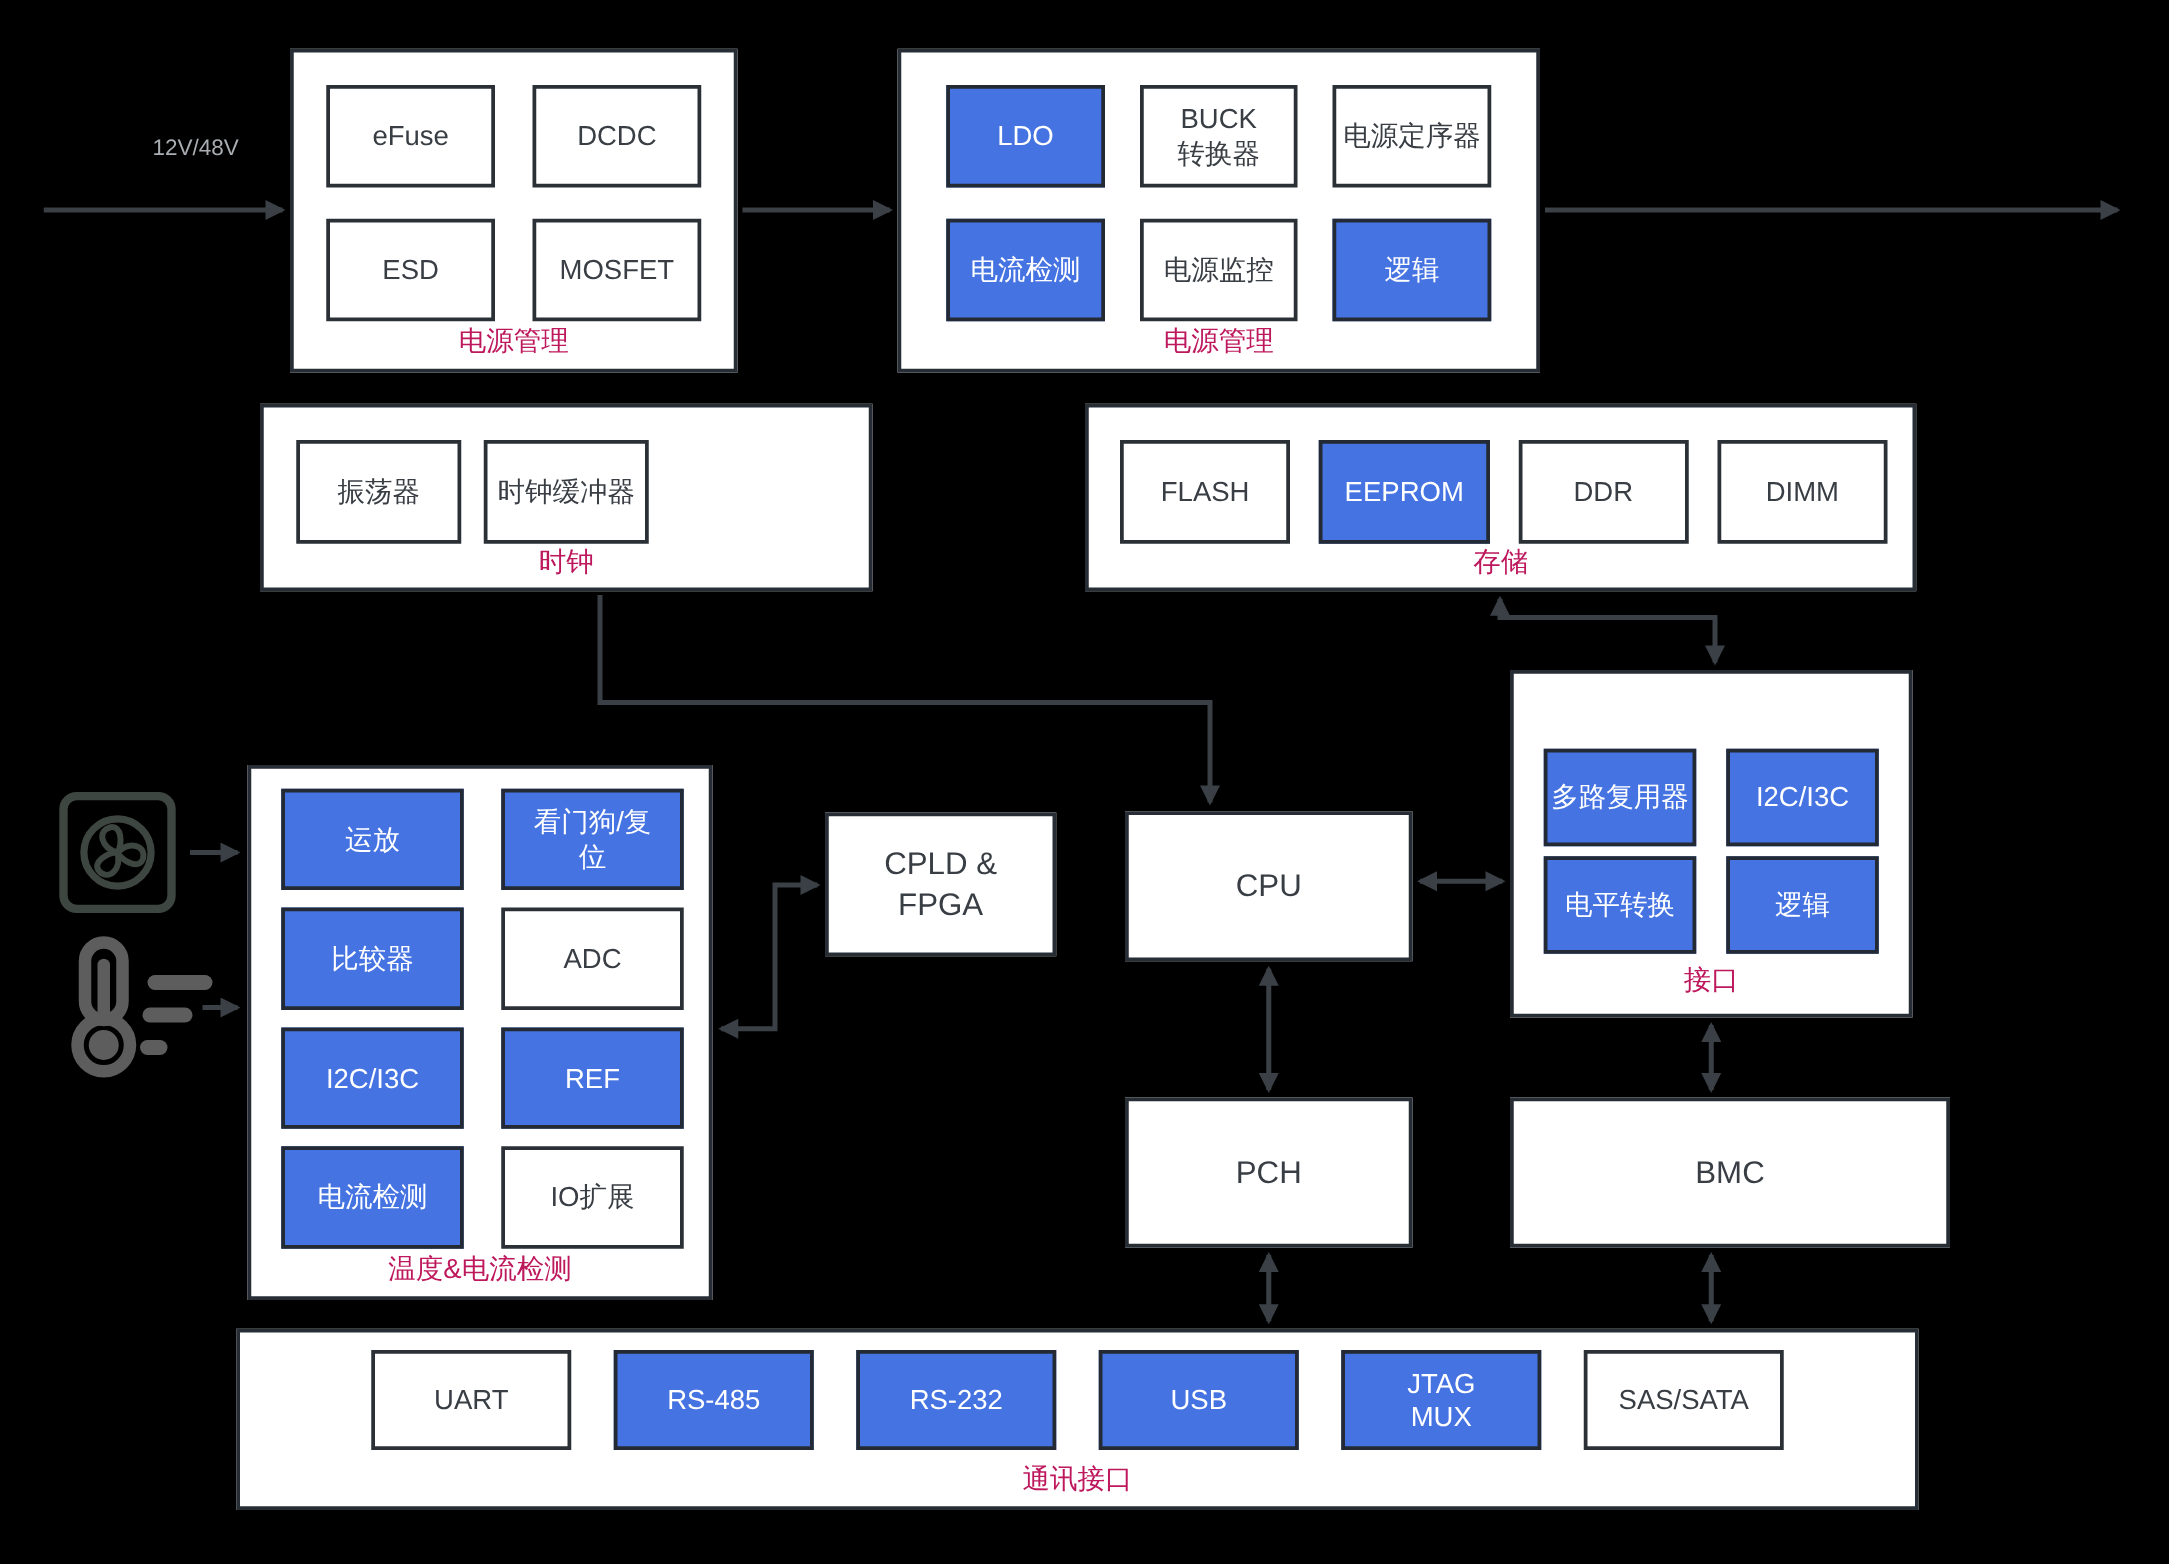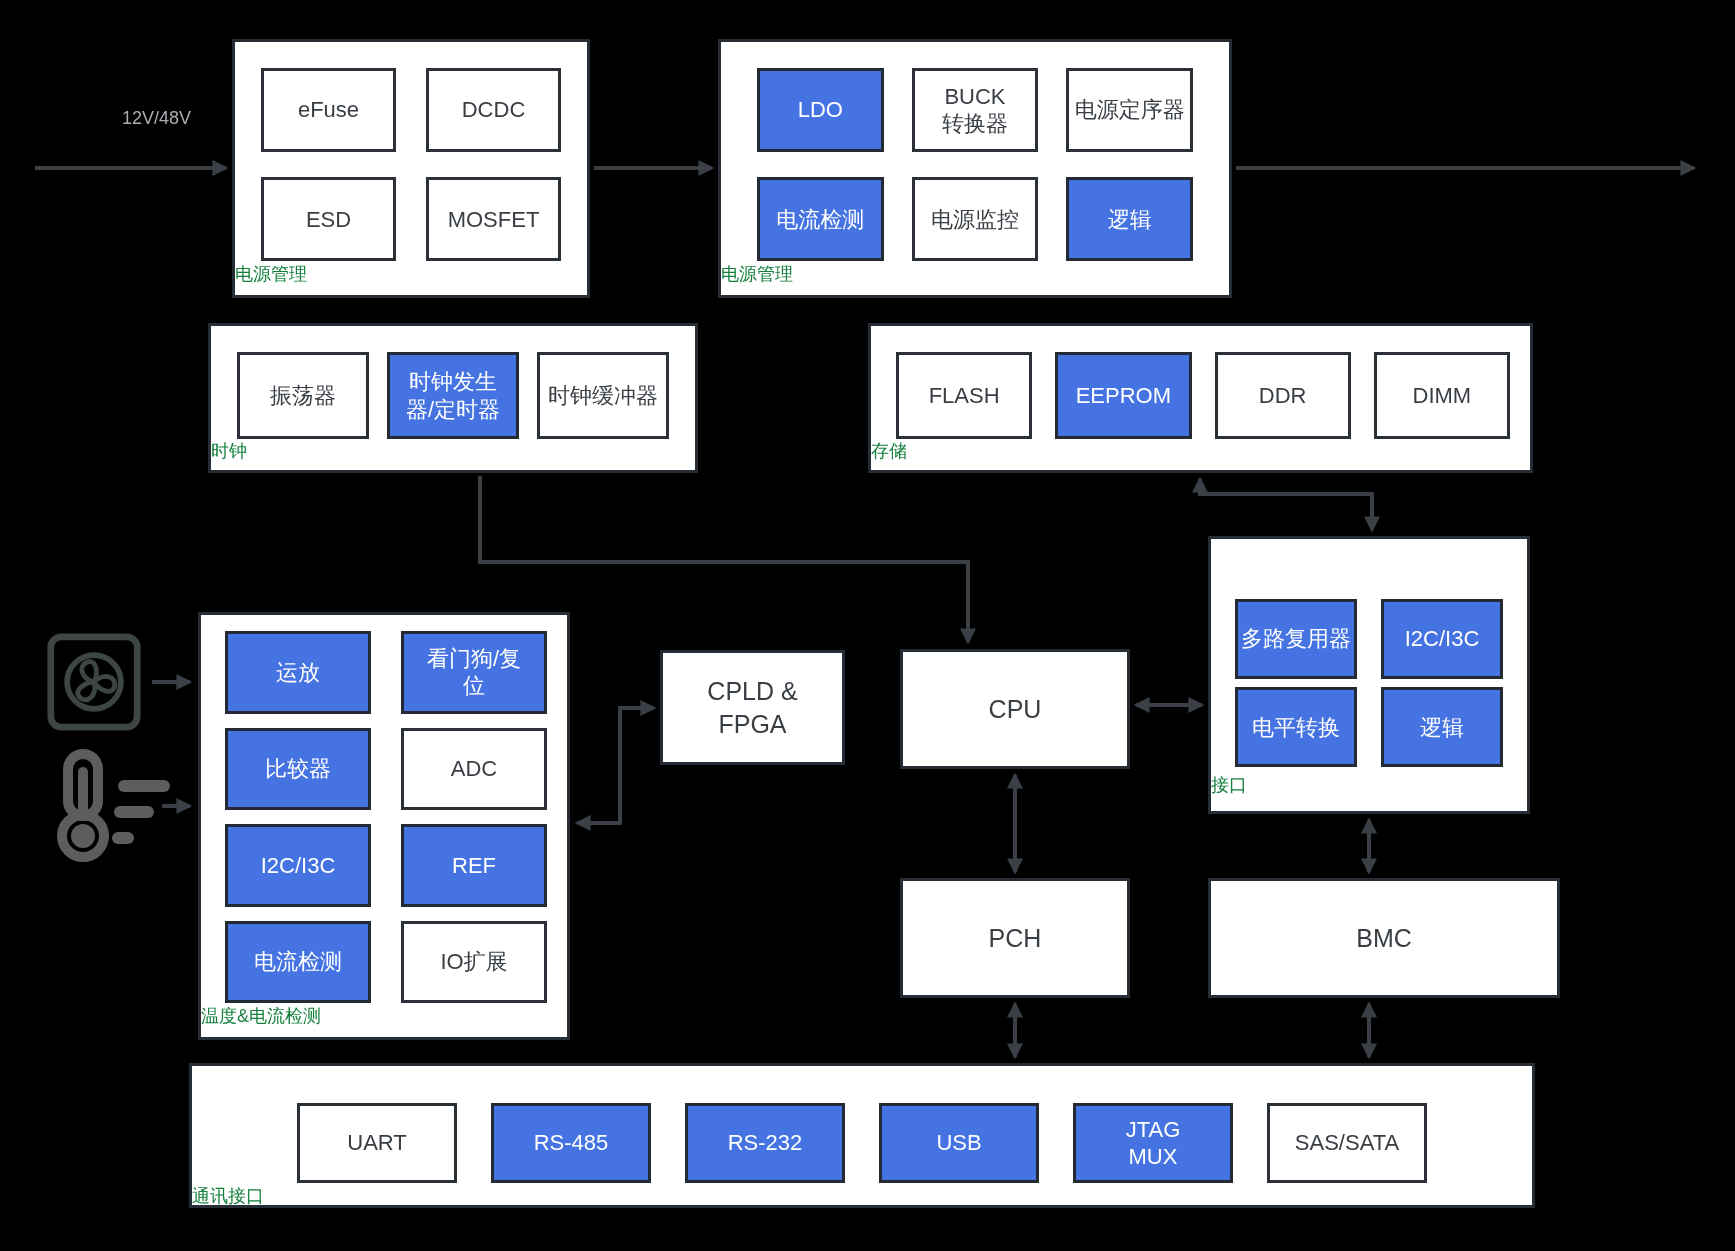--- a/index.html
+++ b/index.html
@@ -7,38 +7,38 @@
     position:relative;width:1735px;height:1251px;background:#000000;overflow:hidden;
     font-family:"Liberation Sans","DejaVu Sans",sans-serif;
   }
   .connectors{position:absolute;left:0;top:0;width:1735px;height:1251px;}
   .group{
     position:absolute;box-sizing:border-box;background:#ffffff;
     border:3px solid #272d34;display:flex;flex-direction:column;
   }
   .chips{display:grid;flex:1 1 auto;}
   .caption{
-    flex:0 0 auto;text-align:left;font-size:18px;color:#15803d;
+    flex:0 0 auto;text-align:center;font-size:22px;color:#be185d;
     padding:3px 0 9px;line-height:1.2;
   }
   .chip{
     box-sizing:border-box;border:3px solid #2a3036;background:#ffffff;color:#383e44;
     display:flex;align-items:center;justify-content:center;text-align:center;
     font-size:22px;line-height:1.25;white-space:pre-line;
   }
   .chip[data-variant="blue"]{background:#4573e2;color:#ffffff;border-color:#232a33;}
   .g-power1 .chips{grid-template:repeat(2,1fr)/repeat(2,1fr);gap:25px 30px;padding:26px 26px 0;}
   .g-power2 .chips{grid-template:repeat(2,1fr)/repeat(3,1fr);gap:25px 28px;padding:26px 36px 0;}
   .g-clock .chips{grid-template:1fr/repeat(3,1fr);gap:18px;padding:26px 26px 0;}
   .g-clock .caption,.g-storage .caption{padding:2px 0 7px;}
   .g-storage .chips{grid-template:1fr/repeat(4,1fr);gap:23px;padding:26px 20px 0 25px;}
   .g-interface .chips{grid-template:repeat(2,1fr)/repeat(2,1fr);gap:8px 24px;padding:28px 24px 0;margin-top:32px;}
   .g-interface .caption{padding:8px 0 14px;}
   .g-temp .chips{grid-template:repeat(4,1fr)/repeat(2,1fr);gap:14px 30px;padding:16px 20px 0 24px;}
-  .g-comm .chips{display:flex;justify-content:center;gap:34px;padding:37px 0 0;}
+  .g-comm .chips{display:flex;justify-content:center;gap:34px;padding:14px 0 0;}
   .g-comm .chip{width:160px;height:80px;flex:0 0 auto;}
   .node{
     position:absolute;box-sizing:border-box;background:#ffffff;border:3px solid #272d34;
     color:#383e44;display:flex;align-items:center;justify-content:center;text-align:center;
     font-size:25px;line-height:1.3;white-space:pre-line;
   }
   .input-label{
     position:absolute;left:90px;top:108px;font-size:18px;font-weight:normal;color:#a9aeb3;margin-left:32px;
   }
   .icon{position:absolute;}
@@ -112,22 +112,20 @@
       <div class="chip" data-variant="blue">电流检测</div>
       <div class="chip" data-variant="white">电源监控</div>
       <div class="chip" data-variant="blue">逻辑</div>
     </div>
     <div class="caption">电源管理</div>
   </section>
 
   <section class="group g-clock" style="left:208px;top:323px;width:490px;height:150px">
     <div class="chips">
       <div class="chip" data-variant="white">振荡器</div>
-      <div class="chip" data-variant="blue">时钟发生
-器/定时器</div>
       <div class="chip" data-variant="white">时钟缓冲器</div>
     </div>
     <div class="caption">时钟</div>
   </section>
 
   <section class="group g-storage" style="left:868px;top:323px;width:665px;height:150px">
     <div class="chips">
       <div class="chip" data-variant="white">FLASH</div>
       <div class="chip" data-variant="blue">EEPROM</div>
       <div class="chip" data-variant="white">DDR</div>

